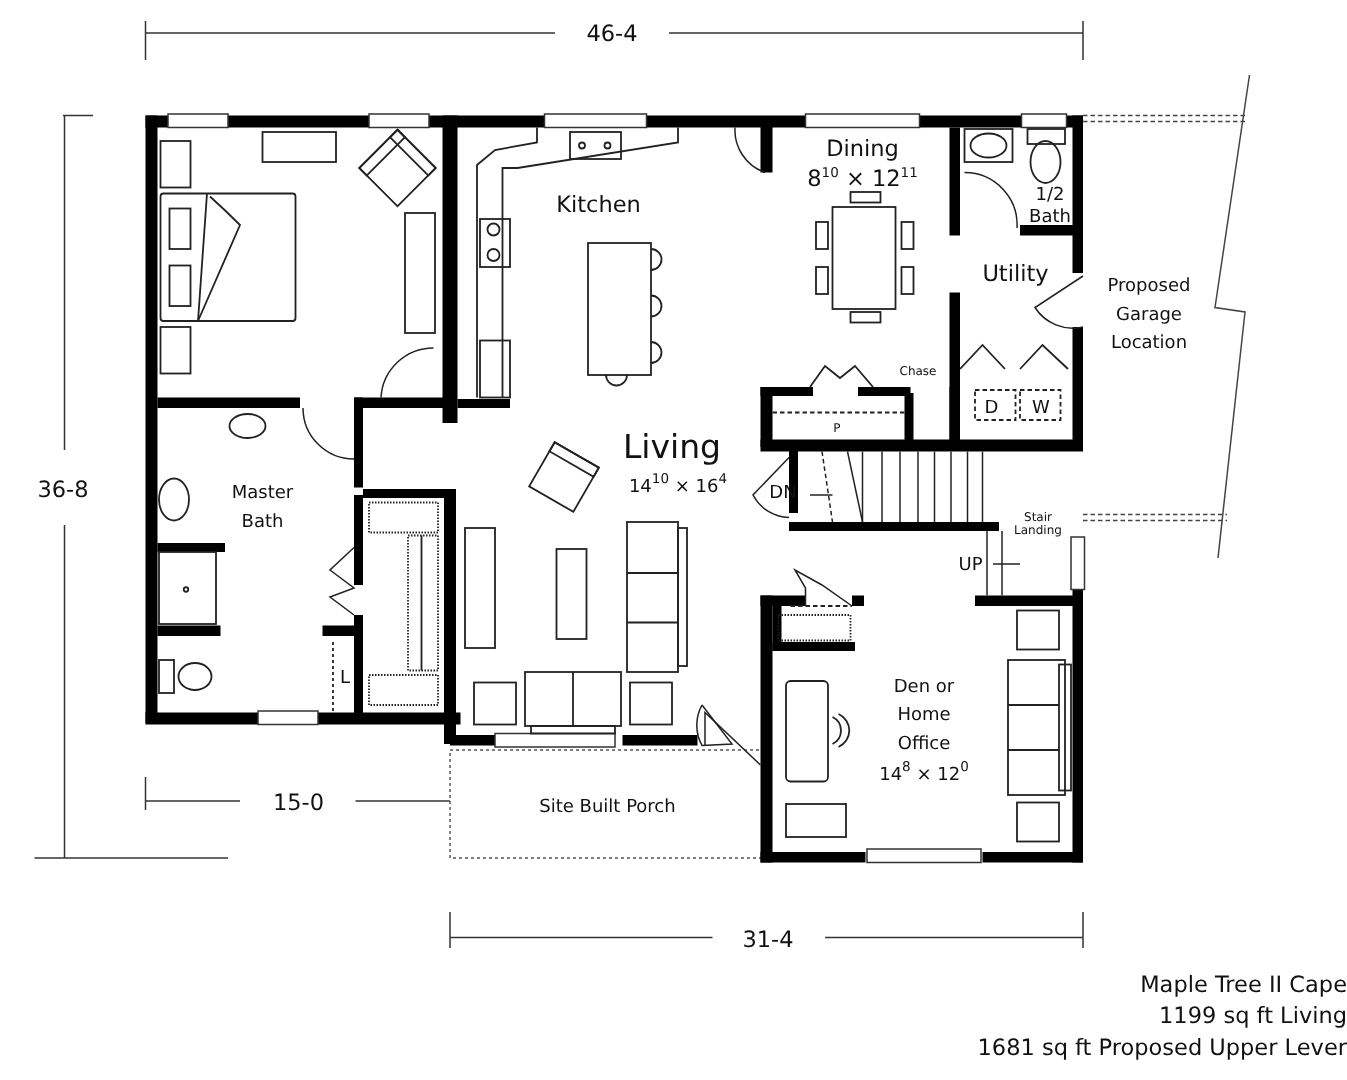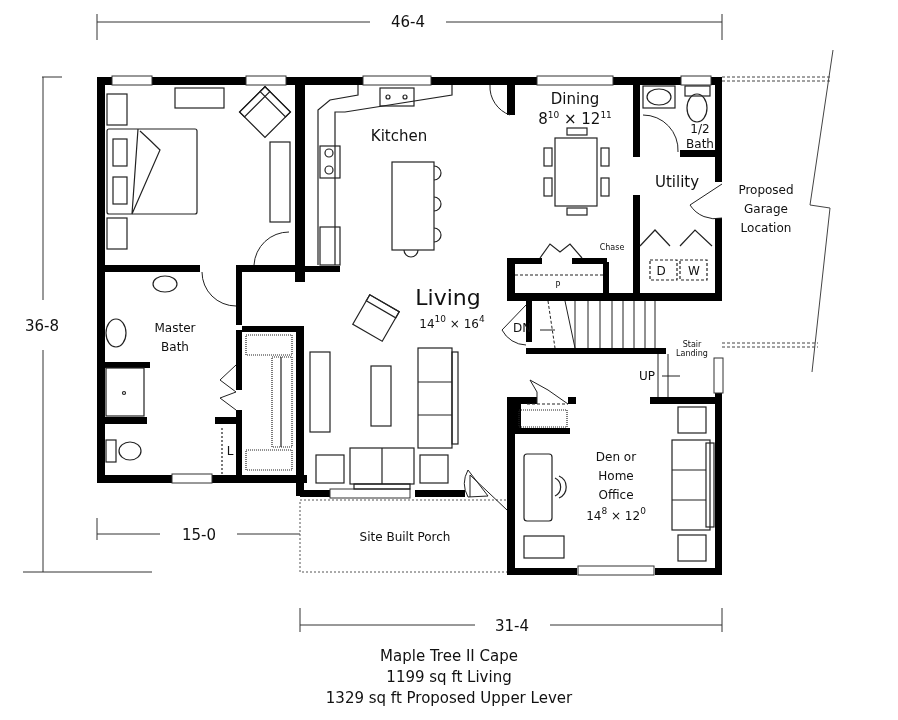--- a/index.html
+++ b/index.html
@@ -4,21 +4,21 @@
 <style>
   html, body { margin: 0; padding: 0; background: #ffffff; }
   body { width: 898px; height: 720px; position: relative; overflow: hidden; font-family: "DejaVu Sans", sans-serif; color: #111; }
   svg { position: absolute; left: 0; top: 0; }
   .lbl { font-family: "DejaVu Sans", sans-serif; fill: #111; }
   .room { font-size: 15px; }
   .small { font-size: 12px; }
   .tiny { font-size: 8px; }
   .dim { font-size: 15px; }
   .caption { position: absolute; left: 0; width: 898px; text-align: center; font-size: 15px; line-height: 21px; }
-  .caption div { white-space: nowrap; }
+  .caption div { white-space: nowrap; text-align: right; }
 </style>
 </head>
 <body>
 
 <svg width="898" height="720" viewBox="0 0 898 720" xmlns="http://www.w3.org/2000/svg">
 
   <g stroke="#333" stroke-width="1" fill="none">
 
     <line x1="97" y1="22" x2="370" y2="22"></line>
     <line x1="446" y1="22" x2="722" y2="22"></line>
@@ -284,14 +284,14 @@
   <text class="lbl small" x="522" y="332" text-anchor="middle" font-size="10">DN</text>
   <text class="lbl small" x="647" y="380" text-anchor="middle" font-size="10">UP</text>
   <text class="lbl tiny" x="692" y="347" text-anchor="middle" font-size="6">Stair</text>
   <text class="lbl tiny" x="692" y="356" text-anchor="middle" font-size="6">Landing</text>
   <text class="lbl small" x="230" y="455" text-anchor="middle" font-size="9">L</text>
 </svg>
 
 <div class="caption" style="top:646px;">
   <div>Maple Tree II Cape</div>
   <div>1199 sq ft Living</div>
-  <div>1329 sq ft Proposed Upper Lever</div>
+  <div>1681 sq ft Proposed Upper Lever</div>
 </div>
 
 </body></html>

